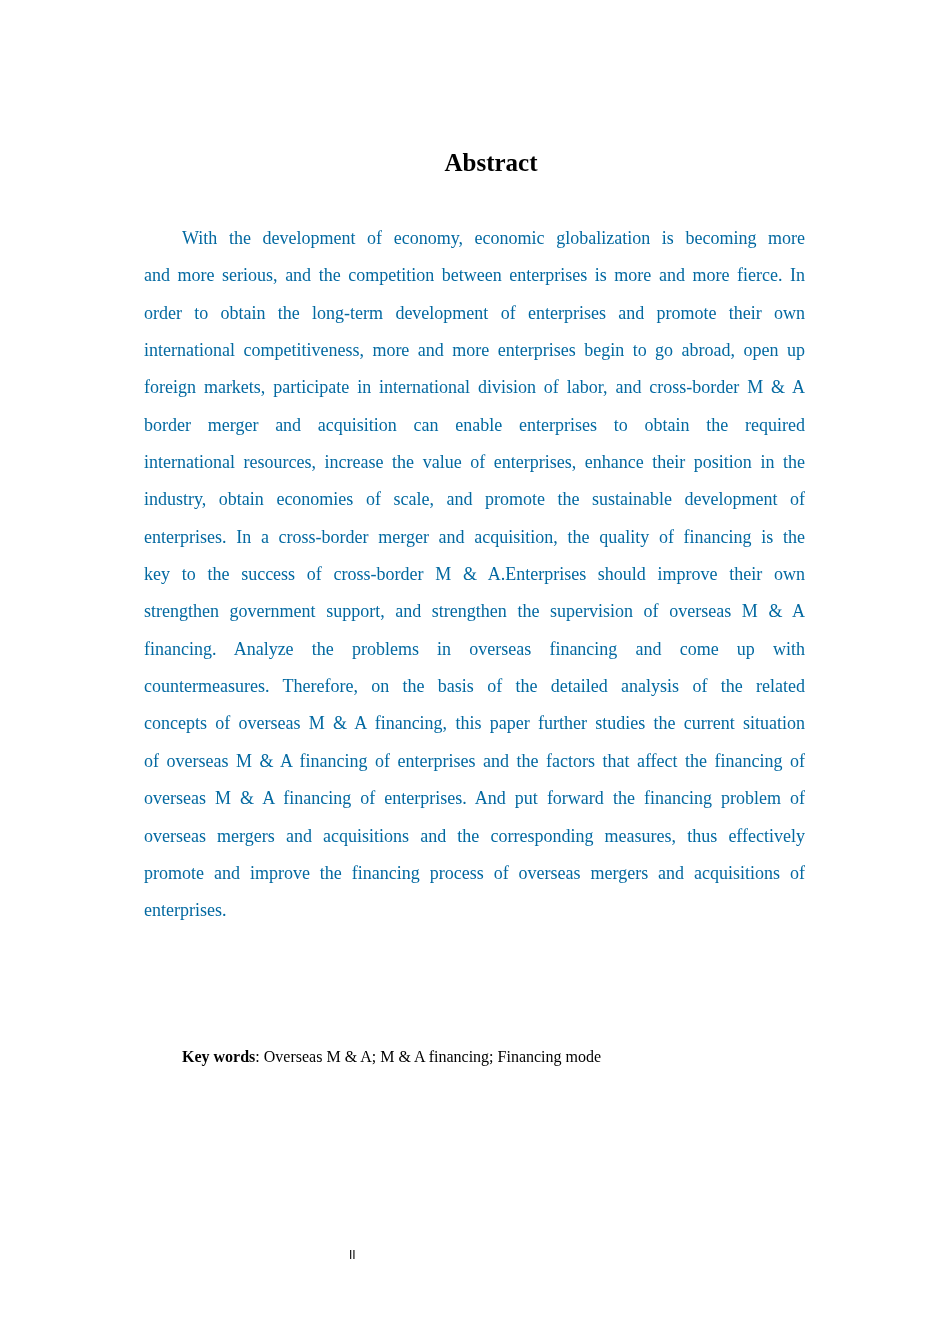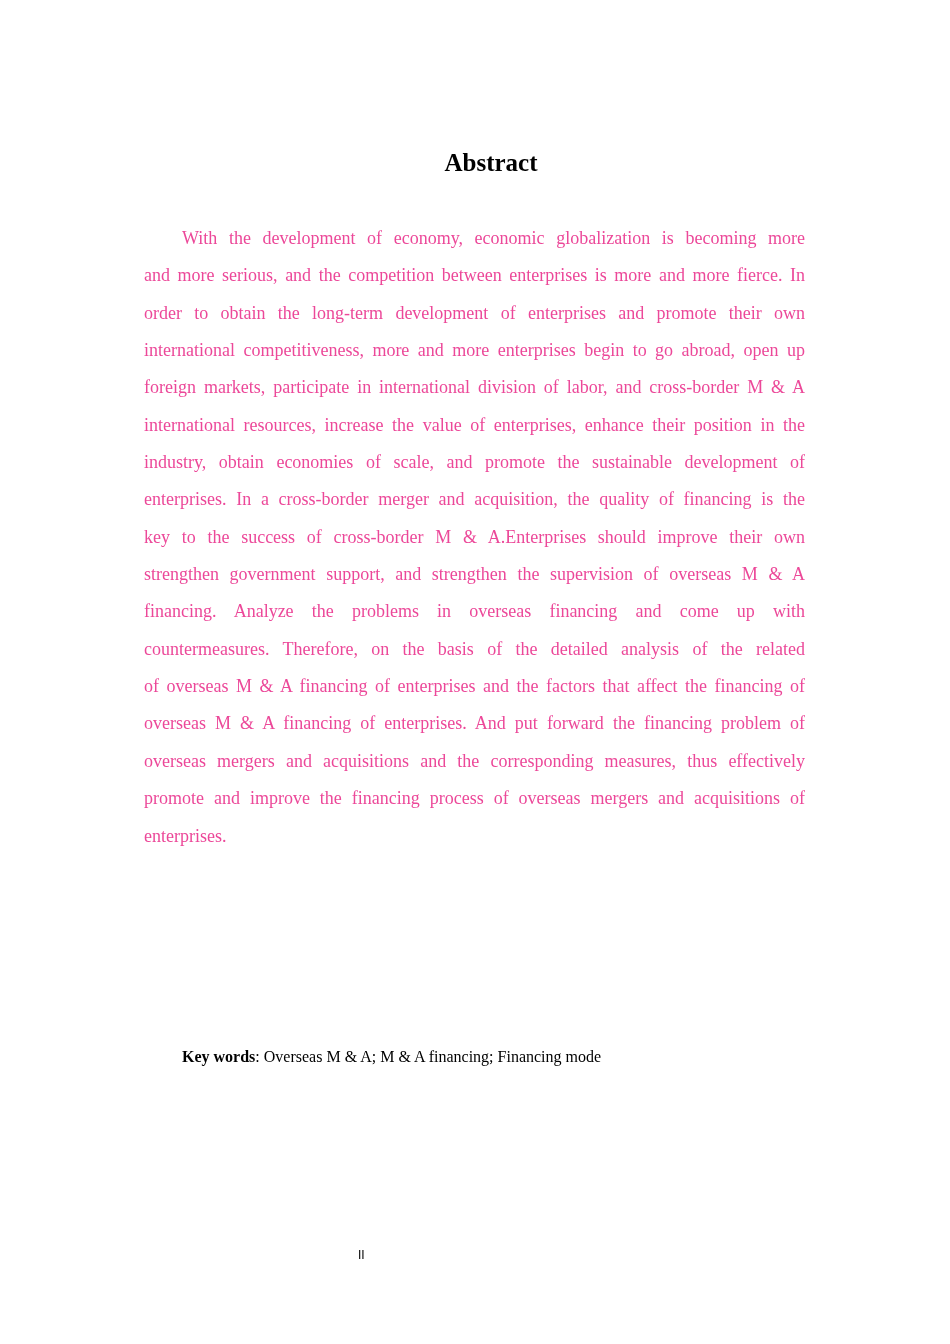--- a/index.html
+++ b/index.html
@@ -8,62 +8,64 @@
     .title {
       position: absolute; left: 0; width: 950px; top: 133px;
       text-align: center;
       font-family: "Liberation Serif", serif;
       font-weight: bold; font-size: 25px; color: #000;
       margin: 16px;
     }
     .abstract-body {
       position: absolute; left: 144px; width: 661px; top: 224px;
       font-family: "Liberation Serif", serif;
-      font-size: 18px; color: #ec4899;
+      font-size: 18px; color: #0369a1;
     }
     .line {
       height: 37.35px; line-height: 28px;
       text-align: justify; text-align-last: justify;
       white-space: nowrap;
       overflow: visible;
     }
     .line.first { text-indent: 38px; }
     .line.last { text-align-last: left; }
     .keywords {
       position: absolute; left: 182px; top: 1043px;
       font-family: "Liberation Serif", serif;
       font-size: 16px; color: #000; line-height: 28px;
       white-space: nowrap;
     }
     .keywords b { font-weight: bold; }
     .page-number {
-      position: absolute; left: 358px; top: 1248px;
+      position: absolute; left: 349px; top: 1248px;
       font-family: "Liberation Sans", sans-serif;
       font-size: 12px; color: #000;
     }
   </style>
 </head>
 <body>
 
 <div class="page">
   <h1 class="title">Abstract</h1>
 
   <div class="abstract-body">
     <div class="line first">With the development of economy, economic globalization is becoming more</div>
     <div class="line">and more serious, and the competition between enterprises is more and more fierce. In</div>
     <div class="line">order to obtain the long-term development of enterprises and promote their own</div>
     <div class="line">international competitiveness, more and more enterprises begin to go abroad, open up</div>
     <div class="line">foreign markets, participate in international division of labor, and cross-border M &amp; A</div>
+    <div class="line">border merger and acquisition can enable enterprises to obtain the required</div>
     <div class="line">international resources, increase the value of enterprises, enhance their position in the</div>
     <div class="line">industry, obtain economies of scale, and promote the sustainable development of</div>
     <div class="line">enterprises. In a cross-border merger and acquisition, the quality of financing is the</div>
     <div class="line">key to the success of cross-border M &amp; A.Enterprises should improve their own</div>
     <div class="line">strengthen government support, and strengthen the supervision of overseas M &amp; A</div>
     <div class="line">financing. Analyze the problems in overseas financing and come up with</div>
     <div class="line">countermeasures. Therefore, on the basis of the detailed analysis of the related</div>
+    <div class="line">concepts of overseas M &amp; A financing, this paper further studies the current situation</div>
     <div class="line">of overseas M &amp; A financing of enterprises and the factors that affect the financing of</div>
     <div class="line">overseas M &amp; A financing of enterprises. And put forward the financing problem of</div>
     <div class="line">overseas mergers and acquisitions and the corresponding measures, thus effectively</div>
     <div class="line">promote and improve the financing process of overseas mergers and acquisitions of</div>
     <div class="line last">enterprises.</div>
   </div>
 
   <div class="keywords"><b>Key words</b><span>: </span><span>Overseas M &amp; A; M &amp; A financing; Financing mode</span></div>
 
   <div class="page-number">II</div>

